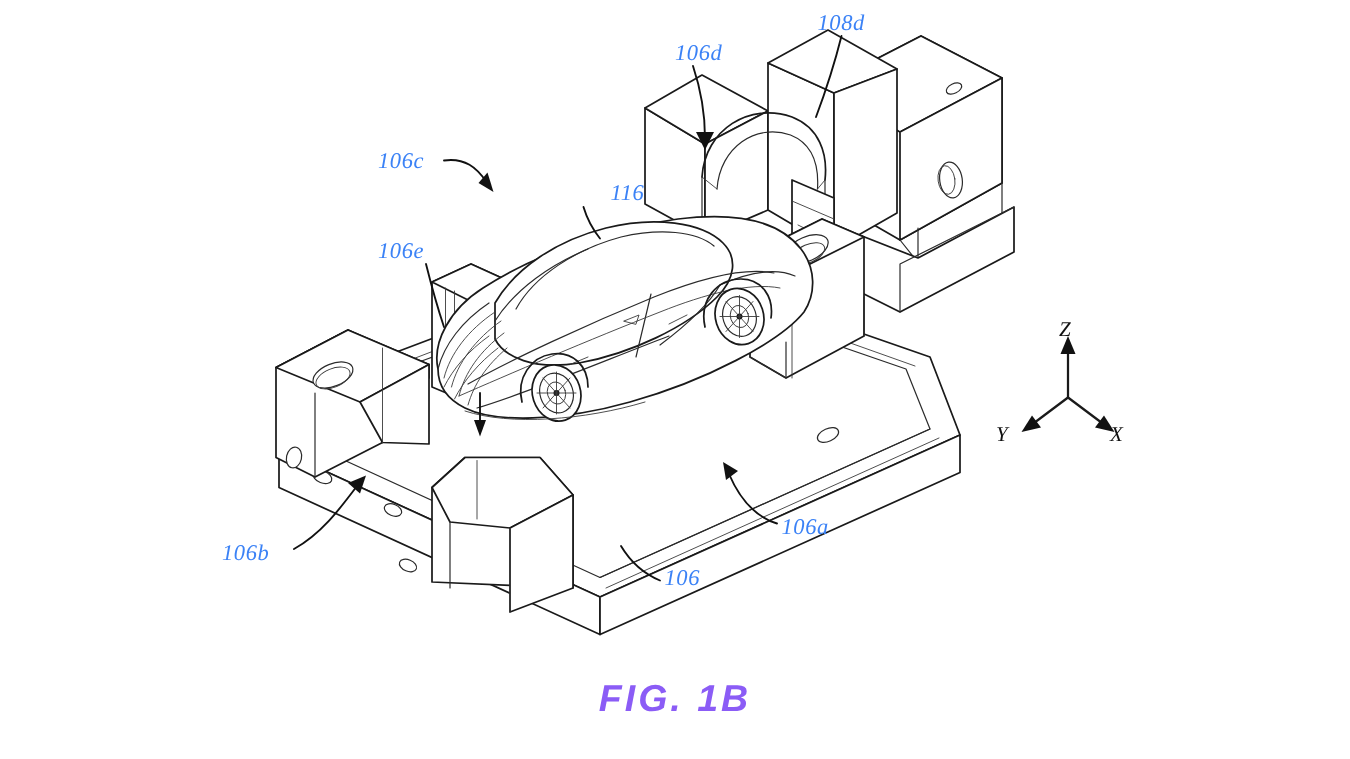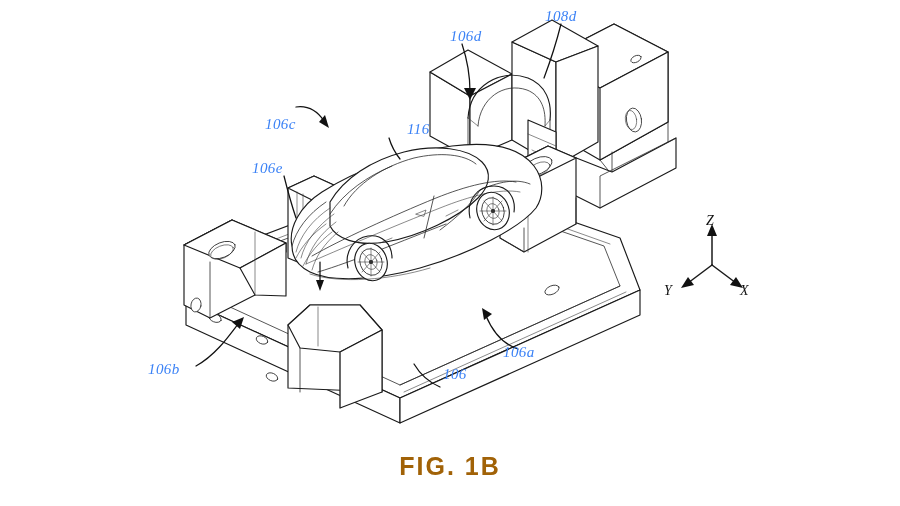--- a/index.html
+++ b/index.html
@@ -95,24 +95,25 @@
     white-space: nowrap;
     user-select: none;
   }
   #fig-caption {
     position: absolute;
     left: 0;
     top: 452px;
     width: 900px;
     text-align: center;
     font-family: "Liberation Sans", sans-serif;
+    font-style: italic;
     font-weight: bold;
     font-size: 25px;
     letter-spacing: 2px;
-    color: #a16207;
+    color: #8b5cf6;
     user-select: none;
   }
 </style>
 </head>
 <body>
 
 <div id="figure-sheet">
 
   <svg id="drawing-svg" viewBox="0 0 900 506">
 
@@ -326,27 +327,27 @@
 
       <path class="axis-ln" d="M712 265 L688 283"></path>
       <path class="arrowfill" d="M681 288 L688 277 L694 285 Z"></path>
 
       <path class="axis-ln" d="M712 265 L736 283"></path>
       <path class="arrowfill" d="M743 288 L730 285 L736 277 Z"></path>
     </g>
 
   </svg>
 
-  <div class="ref-label" style="left:252px; top:116px;margin-left:13px;">106c</div>
+  <div class="ref-label" style="left:252px; top:100px;">106c</div>
   <div class="ref-label" style="left:450px; top:28px;">106d</div>
   <div class="ref-label" style="left:545px; top:8px;">108d</div>
   <div class="ref-label" style="left:376px; top:121px;margin-left:31px;">116</div>
   <div class="ref-label" style="left:252px; top:160px;">106e</div>
-  <div class="ref-label" style="left:503px; top:344px;">106a</div>
-  <div class="ref-label" style="left:443px; top:366px;">106</div>
+  <div class="ref-label" style="left:521px; top:344px;">106a</div>
+  <div class="ref-label" style="left:443px; top:378px;">106</div>
   <div class="ref-label" style="left:148px; top:361px;">106b</div>
 
   <div class="axis-label" style="left:706px; top:213px;">Z</div>
   <div class="axis-label" style="left:664px; top:283px;">Y</div>
   <div class="axis-label" style="left:740px; top:283px;">X</div>
 
   <div id="fig-caption">FIG. 1B</div>
 
 </div>
 

